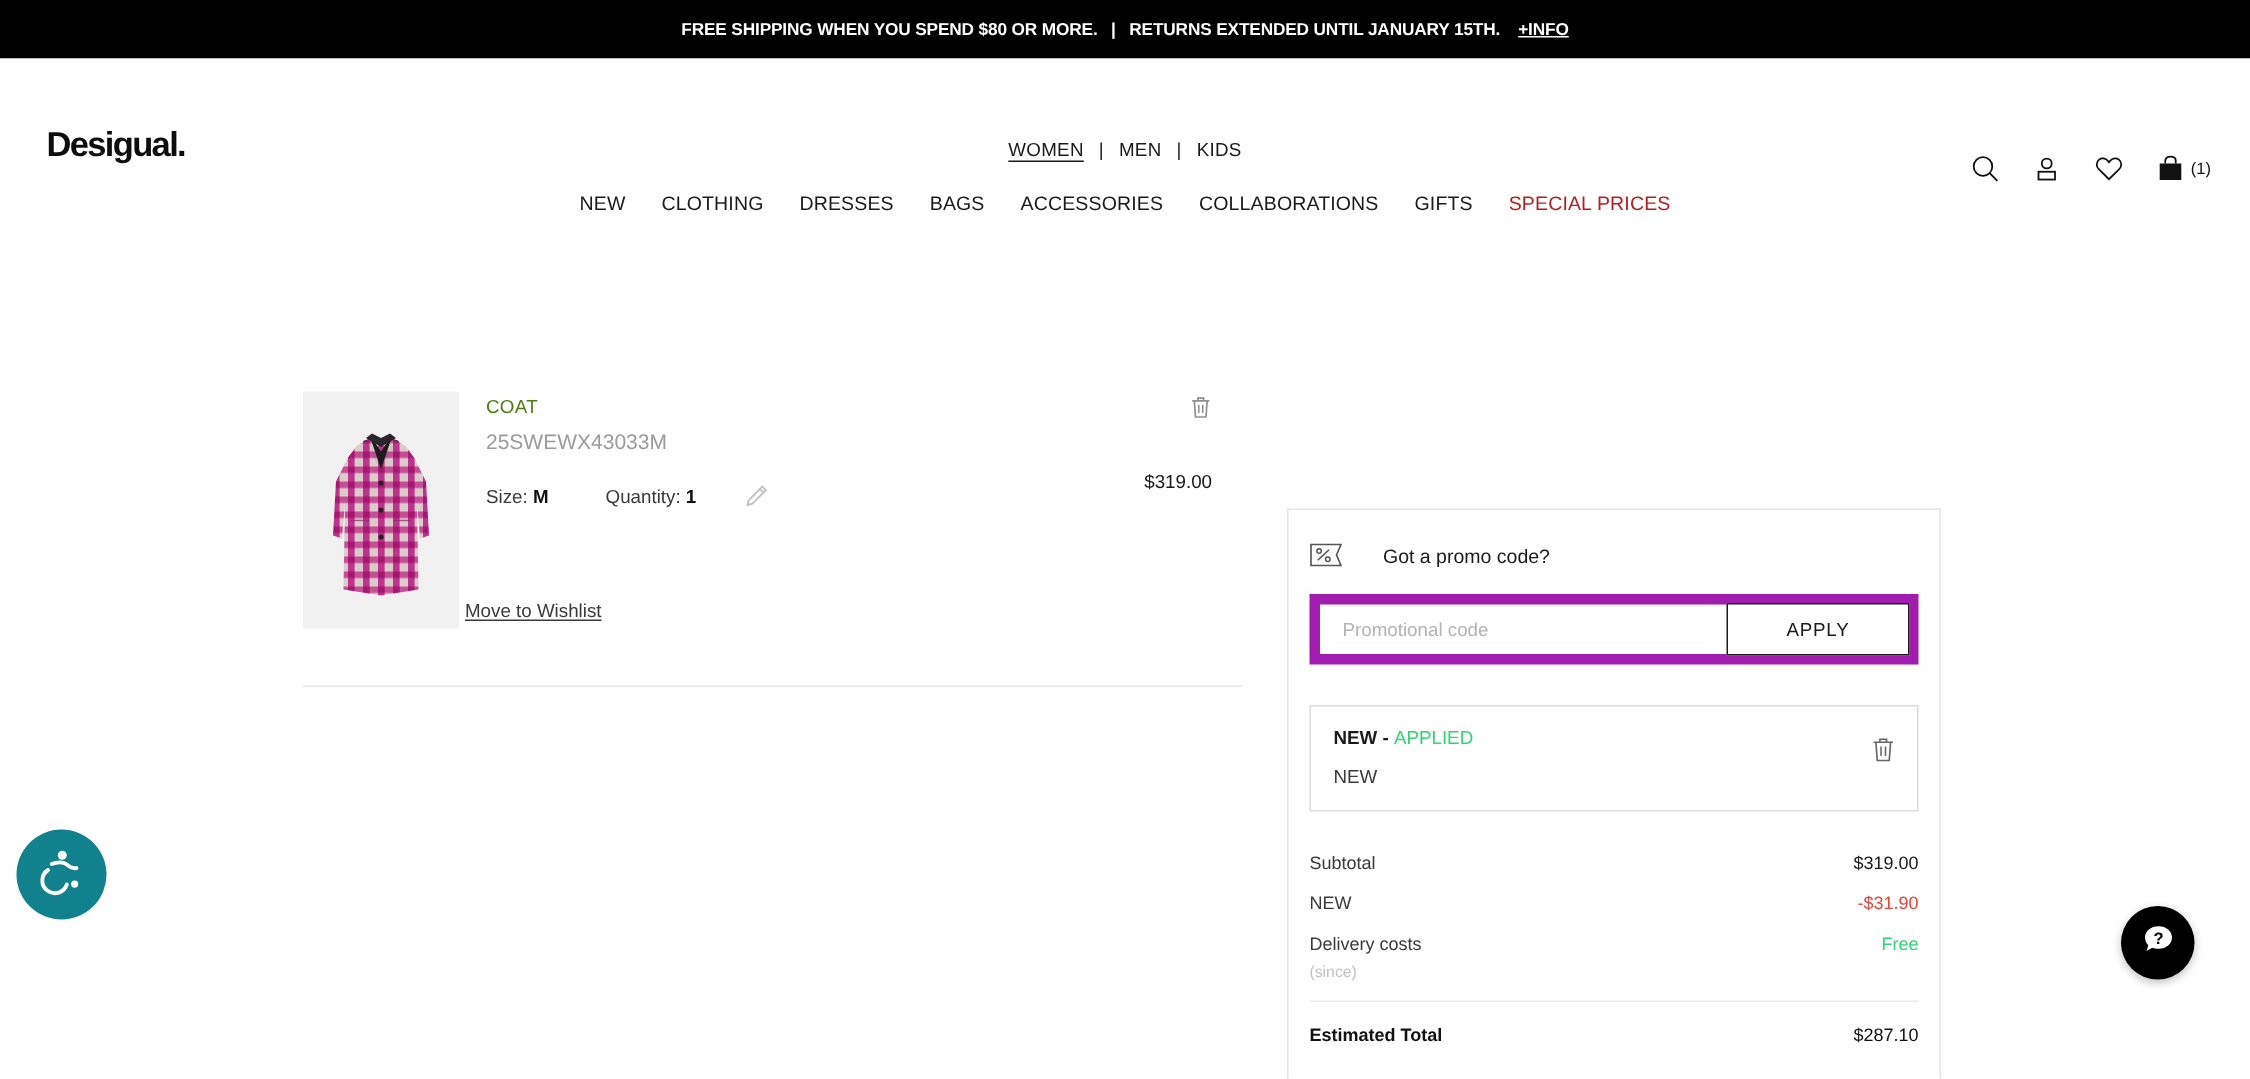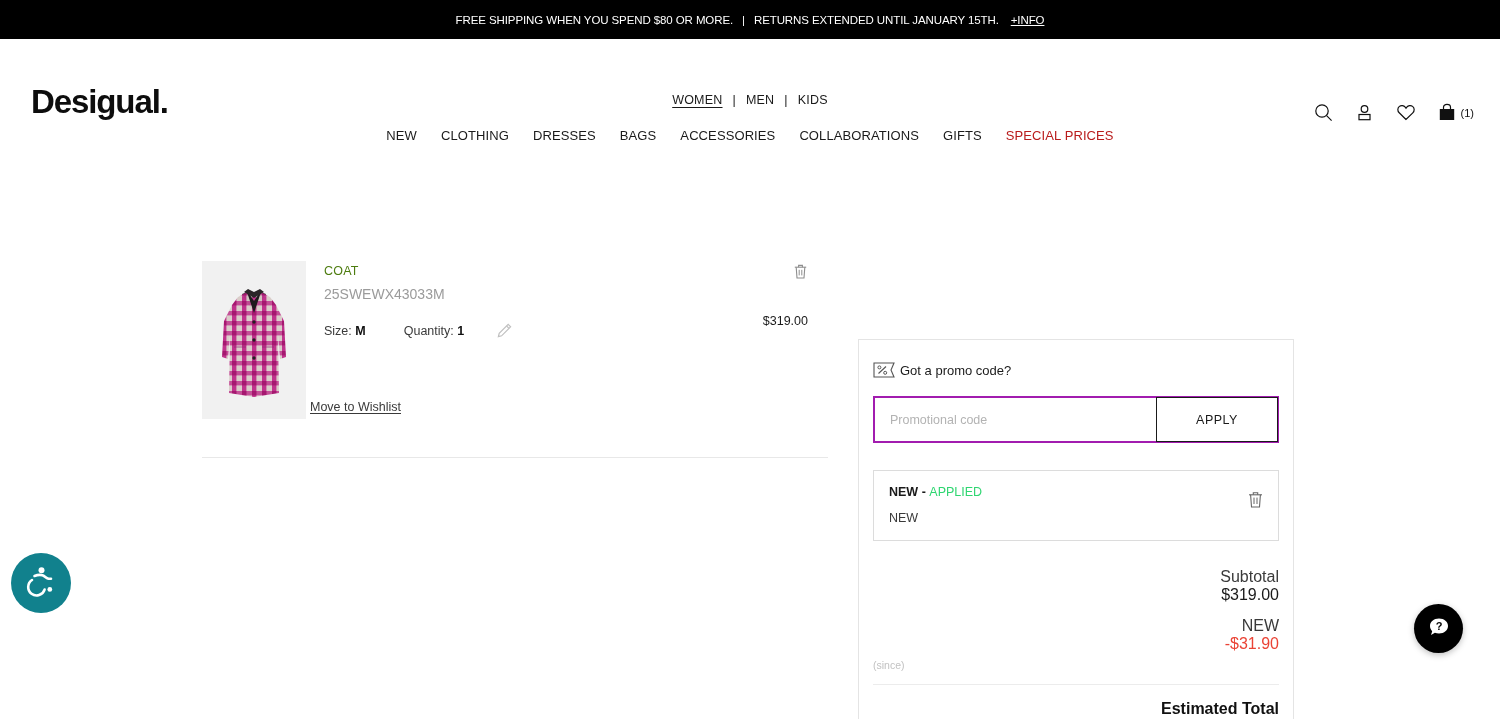--- a/index.html
+++ b/index.html
@@ -16,41 +16,41 @@
   
   .promo-banner {
     height: 39px;
     background: #000000;
     color: #ffffff;
     display: flex;
     align-items: center;
     justify-content: center;
     font-size: 11.5px;
     letter-spacing: -0.1px;
-    font-weight: 400;
+    font-weight: 700;
   }
   .promo-banner .sep { margin: 0 9px; }
   .promo-banner .info-link {
     text-decoration: underline;
     color: #fff;
     margin-left: 12px;
     cursor: pointer;
   }
 
   
   .site-header {
     position: relative;
     height: 78px;
     background: #fff;
   }
   .logo {
     position: absolute;
     left: 31px;
     top: 46px;
-    font-size: 33px;
+    font-size: 23px;
     font-weight: 700;
     letter-spacing: -1.1px;
     color: #0d0d0d;
     line-height: 1;
     cursor: pointer;
   }
 
   .gender-nav {
     position: absolute;
     left: 0; right: 0;
@@ -199,33 +199,33 @@
     width: 436px;
     min-height: 485px;
     border: 1px solid #e4e4e4;
     background: #fff;
     padding: 16px 14px 0 14px;
   }
 
   .promo-head {
     display: flex;
     align-items: center;
-    gap: 5px;
+    gap: 27px;
     padding: 6px 0 0 0;
     margin-bottom: 18px;
   }
   .promo-head .p-label {
     font-size: 13px;
     color: #1a1a1a;
   }
   .ticket-icon { color: #555; display: flex; }
 
   .promo-row {
     display: flex;
-    border: 2px solid #a21caf;
+    border: 7px solid #a21caf;
     height: 47px;
     margin-bottom: 27px;
   }
   .promo-input {
     flex: 1;
     border: none;
     outline: none;
     padding: 0 15px;
     font-size: 12.5px;
     font-family: "Liberation Sans", sans-serif;
@@ -268,23 +268,22 @@
     top: 19px;
     cursor: pointer;
     color: #666;
   }
 
   .totals { padding: 0 0px; }
   .t-row {
     display: flex;
     justify-content: space-between;
     align-items: flex-end;
-    font-size: 16px;
+    font-size: 12px;
     margin-bottom: 13px;
-    flex-direction: column;
   }
   .t-row .t-label { color: #3a3a3a; }
   .t-row .t-val { color: #1a1a1a; }
   .t-row.strong .t-label { color: #111; font-weight: 700; }
   .t-row.strong .t-val { color: #111; }
   .t-val.neg { color: #ea4335; }
   .t-val.free { color: #2fd671; }
   .t-sub {
     font-size: 10.5px;
     color: #c2c2c2;
@@ -503,20 +502,24 @@
       <div class="t-row">
         <span class="t-label">Subtotal</span>
         <span class="t-val">$319.00</span>
       </div>
 
       <div class="t-row">
         <span class="t-label">NEW</span>
         <span class="t-val neg">-$31.90</span>
       </div>
 
+      <div class="t-row">
+        <span class="t-label">Delivery costs</span>
+        <span class="t-val free">Free</span>
+      </div>
 
       <div class="t-sub">(since)</div>
 
       <div class="t-divider"></div>
 
 
       <div class="t-row strong">
         <span class="t-label">Estimated Total</span>
         <span class="t-val">$287.10</span>
       </div>

